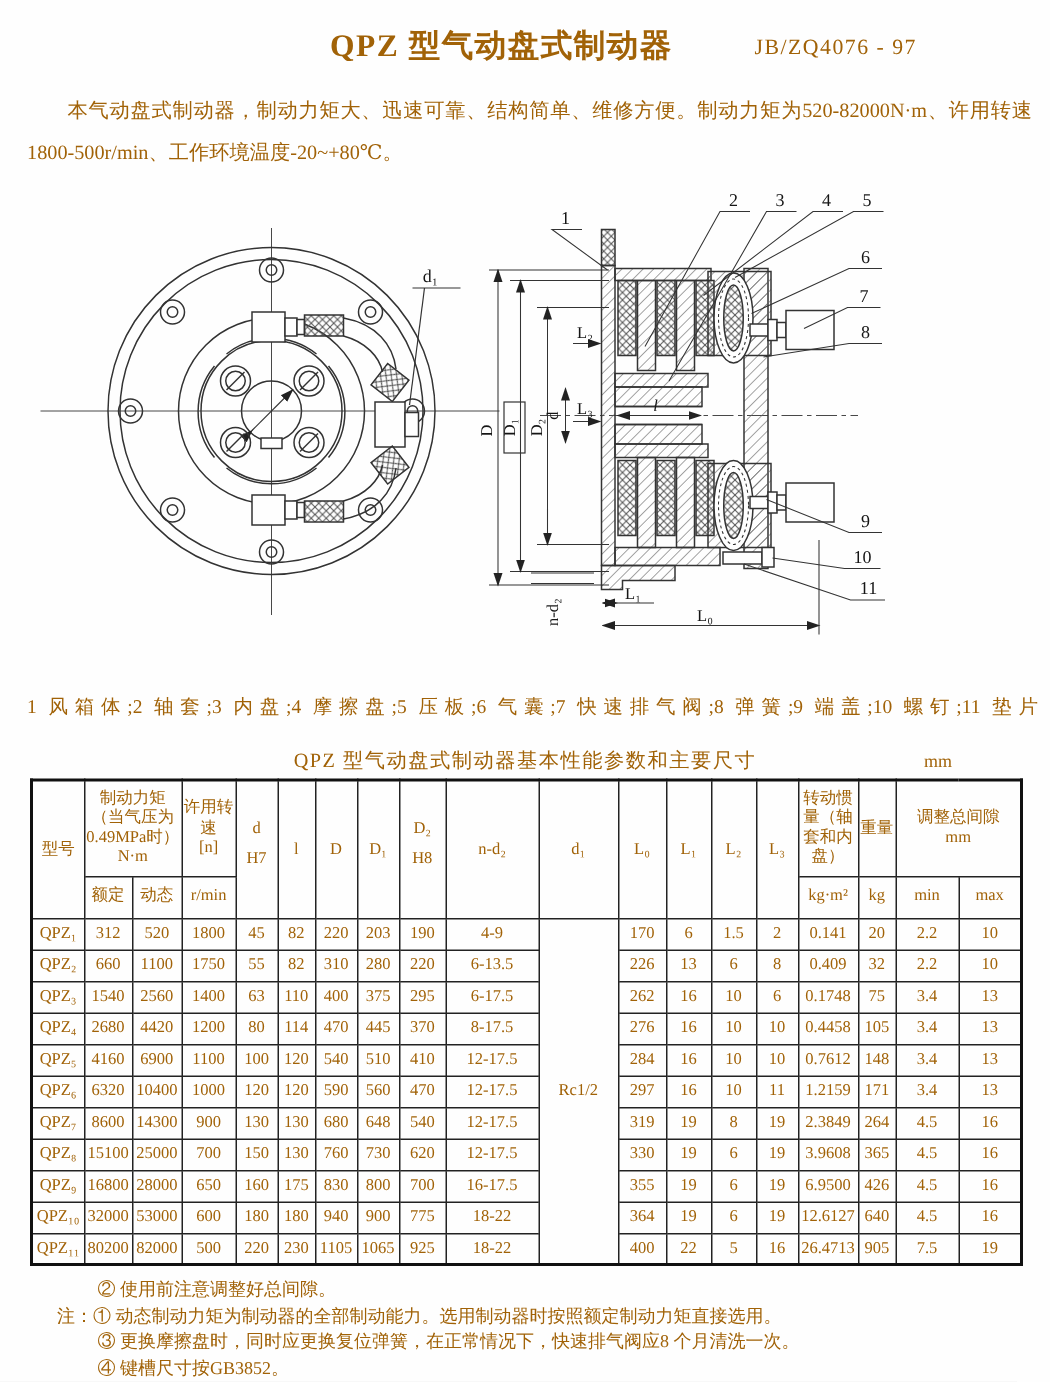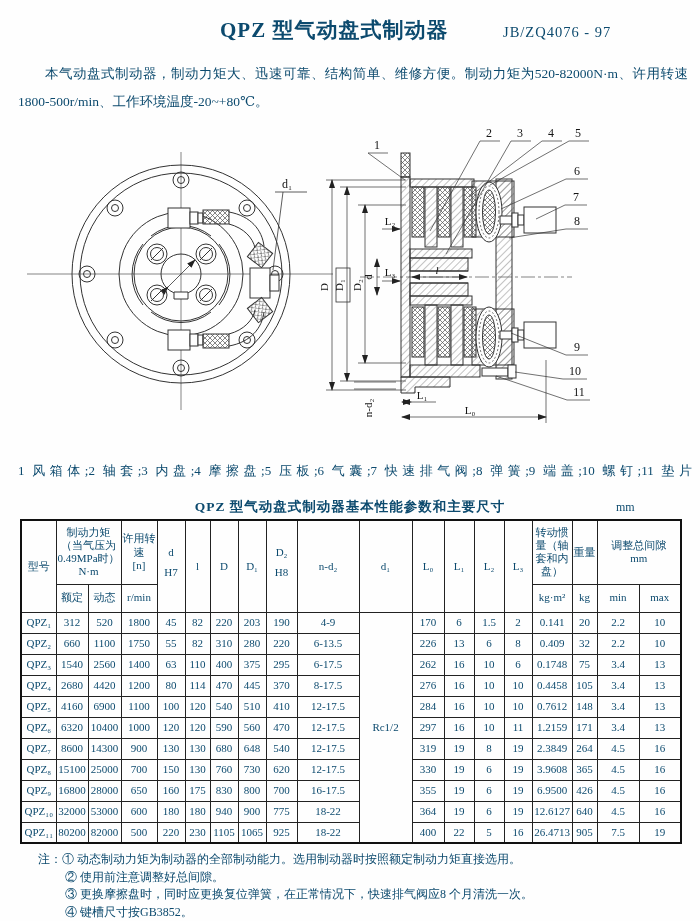--- a/index.html
+++ b/index.html
@@ -1,32 +1,32 @@
 <!DOCTYPE html>
 <html><head>
 <meta charset="utf-8">
 <style>
   * { margin:0; padding:0; box-sizing:border-box; }
   body { background:#e8e8e8; font-family:"Liberation Serif","DejaVu Serif",serif; }
-  .page { position:relative; width:700px; height:921px; background:#fefefe; color:#0c4a6e; overflow:hidden; }
+  .page { position:relative; width:700px; height:921px; background:#fefefe; color:#a16207; overflow:hidden; }
 
   .hdr-title { position:absolute; left:220px; top:16px; font-size:21px; font-weight:bold; letter-spacing:1px; }
   .hdr-std   { position:absolute; left:503px; top:24px; font-size:14.5px; letter-spacing:1px; }
 
   .intro { position:absolute; left:18px; top:60px; width:670px; font-size:13.5px; line-height:28px;
            text-align:justify; text-indent:2em; }
 
   .fig-front   { position:absolute; left:25px;  top:148px; width:310px; height:270px; }
   .fig-section { position:absolute; left:320px; top:125px; width:372px; height:320px; }
 
   .parts { position:absolute; left:18px; top:462px; width:674px; font-size:13px;
            text-align:justify; text-align-last:justify; }
 
   .tbl-title { position:absolute; left:0; top:498px; width:700px; text-align:center;
-               font-size:13.5px; font-weight:bold; letter-spacing:1px; }
+               font-size:13.5px; font-weight:normal; letter-spacing:1px; }
   .tbl-unit  { position:absolute; left:616px; top:500px; font-size:12px; }
 
   table.spec { position:absolute; left:20px; top:519px; width:660px;
                border-collapse:collapse; table-layout:fixed; }
   table.spec, table.spec th, table.spec td { border:1px solid #222; }
   table.spec { border:2px solid #111; }
   table.spec th, table.spec td { font-size:11px; font-weight:normal; text-align:center;
                vertical-align:middle; padding:0 1px; line-height:1.2; overflow:hidden; }
   tr.h1 { height:64px; } tr.h2 { height:28px;margin-top:44px; }
   tbody tr { height:21px; }
@@ -581,19 +581,19 @@
           <td>16</td>
           <td>26.4713</td>
           <td>905</td>
           <td>7.5</td>
           <td>19</td>
         </tr>
       </tbody>
   </table>
 
   <div class="notes">
+    <div class="note-line indent">② 使用前注意调整好总间隙。</div>
     <div class="note-line"><span>注：</span><span>① 动态制动力矩为制动器的全部制动能力。选用制动器时按照额定制动力矩直接选用。</span></div>
-    <div class="note-line indent">② 使用前注意调整好总间隙。</div>
     <div class="note-line indent">③ 更换摩擦盘时，同时应更换复位弹簧，在正常情况下，快速排气阀应8 个月清洗一次。</div>
     <div class="note-line indent">④ 键槽尺寸按GB3852。</div>
   </div>
 
 </div>
 
 </body></html>

